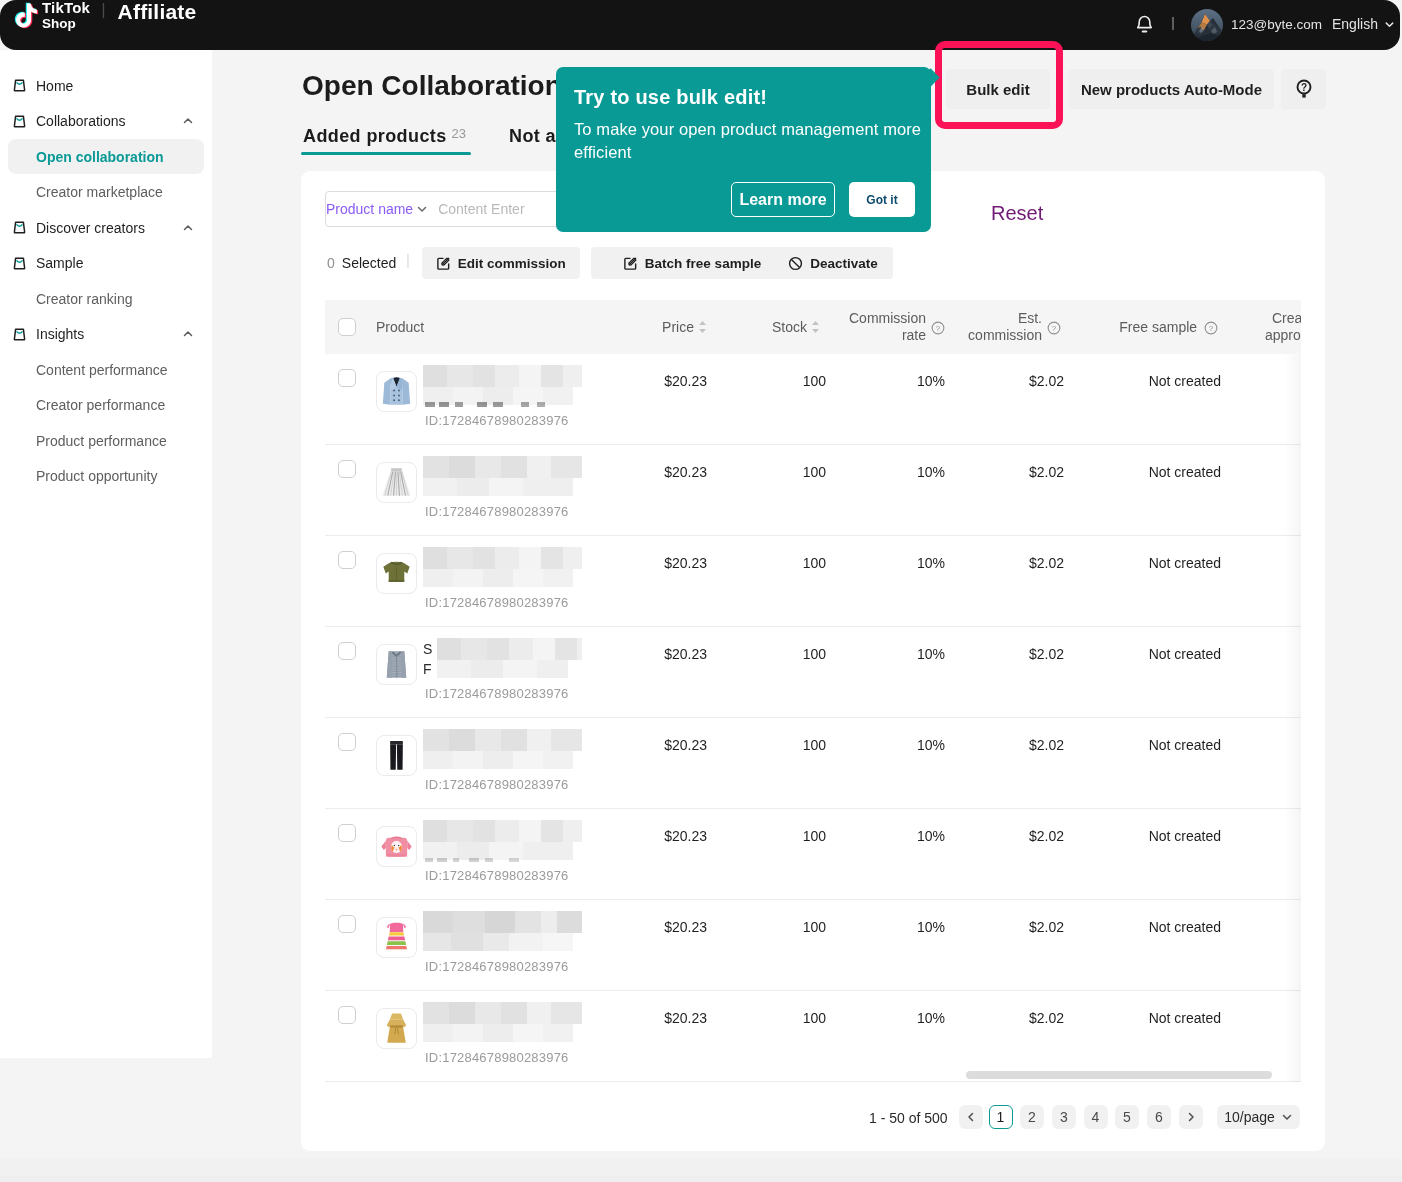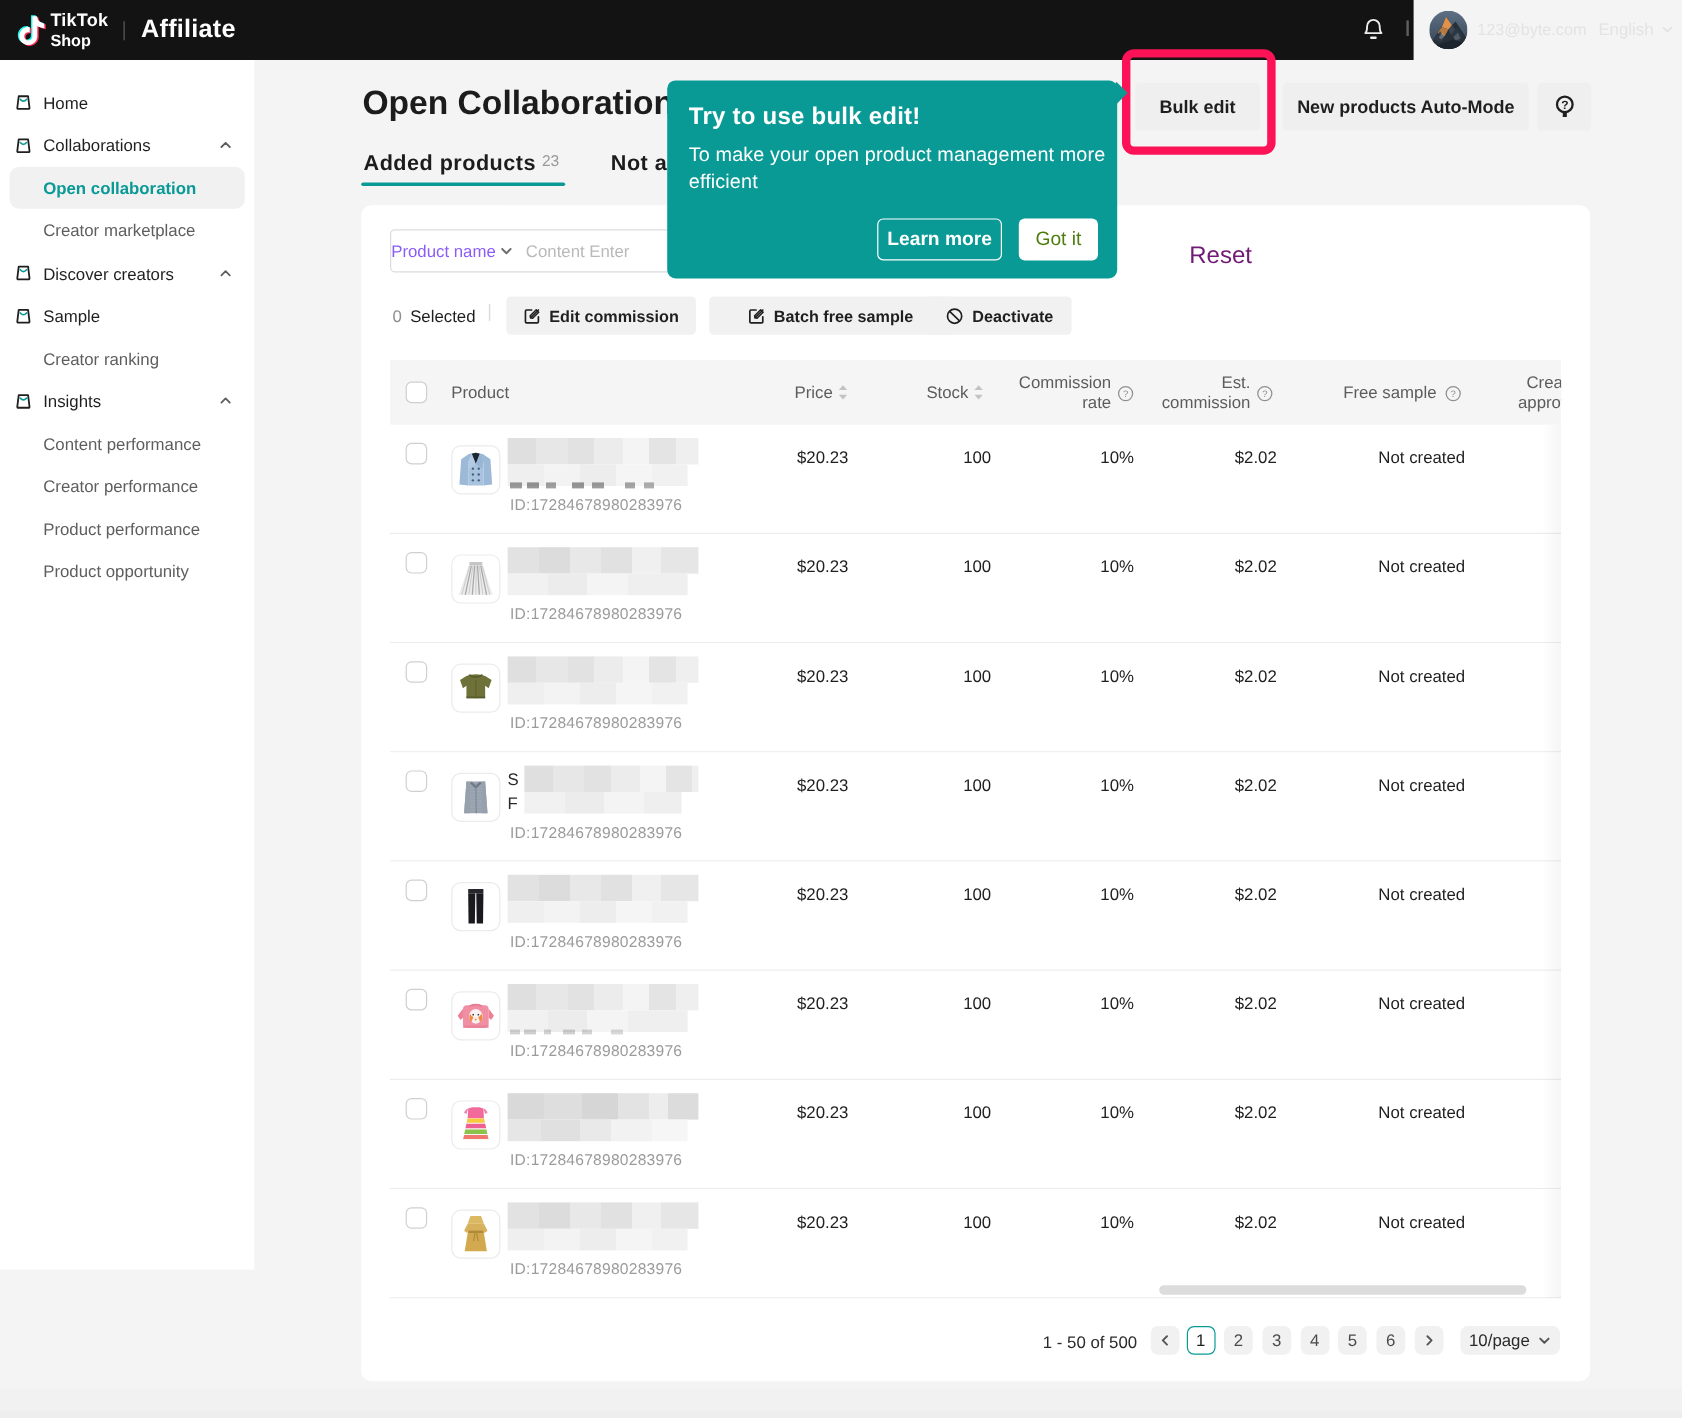--- a/index.html
+++ b/index.html
@@ -1,17 +1,17 @@
 <!DOCTYPE html>
 <html><head><meta charset="utf-8"><style>
 *{margin:0;padding:0;box-sizing:border-box;}
 html,body{width:1402px;height:1182px;}
 body{font-family:"Liberation Sans",sans-serif;background:#f4f4f5;position:relative;overflow:hidden;}
 
-.topbar{position:absolute;left:0;top:0;width:1178px;height:50px;background:#131313;display:flex;align-items:center;color:#fff;}
+.topbar{position:absolute;left:0;top:0;width:1400px;height:50px;background:#131313;display:flex;align-items:flex-start;color:#fff;border-radius:16px;}
 .logo-note{margin-left:13px;}
 .logo-text{margin-left:2px;line-height:1;}
 .logo-text .l1{font-size:15px;font-weight:bold;letter-spacing:.2px;}
 .logo-text .l2{font-size:13.5px;font-weight:bold;margin-top:2px;}
 .top-sep{color:#4a4a4a;font-size:17px;margin:0 12px 0 11px;font-weight:200;}
 .affiliate{font-size:21px;font-weight:bold;letter-spacing:.2px;}
 .bell{position:absolute;left:1134px;top:13px;}
 .tsep2{position:absolute;left:1172px;top:17px;width:1.5px;height:13px;background:#5f5f5f;}
 .avatar{position:absolute;left:1191px;top:9px;width:32px;height:32px;border-radius:50%;overflow:hidden;}
 .email{position:absolute;left:1231px;top:17px;font-size:13.5px;color:#e3e3e3;}
@@ -66,21 +66,21 @@
 .pgsize{position:absolute;left:916px;top:934px;width:83px;height:24px;border-radius:6px;background:#f1f1f2;display:flex;align-items:center;justify-content:center;font-size:14px;color:#2a2a2a;}
 .pgsize svg{margin-left:6px;}
 .hscroll{position:absolute;left:665px;top:900px;width:306px;height:8px;border-radius:4px;background:#dcdcdd;}
 
 .pop{position:absolute;left:556px;top:67px;width:375px;height:165px;background:#0a9a96;border-radius:7px;z-index:40;color:#fff;}
 .pop .arrow{position:absolute;right:-6px;top:4px;width:13px;height:13px;background:#0a9a96;transform:rotate(45deg);}
 .pop h3{font-size:20px;font-weight:bold;margin:19px 0 0 18px;letter-spacing:.2px;}
 .pop p{font-size:16.5px;line-height:23px;margin:9px 18px 0 18px;letter-spacing:.1px;}
 .pop .btns{position:absolute;right:16px;bottom:15px;display:flex;}
 .pbtn1{width:104px;height:35px;border:1.5px solid #fff;border-radius:5px;display:flex;align-items:center;justify-content:center;font-size:16px;font-weight:bold;color:#fff;}
-.pbtn2{min-width:66px;height:35px;background:#fff;border-radius:5px;display:flex;align-items:center;justify-content:center;font-size:16px;font-weight:normal;color:#4d7c0f;margin-left:14px;padding:0 12px;}
+.pbtn2{min-width:66px;height:35px;background:#fff;border-radius:5px;display:flex;align-items:center;justify-content:center;font-size:12px;font-weight:bold;color:#0c4a6e;margin-left:14px;padding:0 12px;}
 .footband{position:absolute;left:0;top:1158px;width:1402px;height:24px;background:#f1f1f2;}
 .footband2{position:absolute;left:0;top:1176px;width:1402px;height:6px;background:#eeeeef;}
 </style></head><body>
 <div class="topbar">
     <svg class="logo-note" width="27" height="31" viewBox="-1.5 -1.5 27 27">
       <path d="M12.525.02c1.31-.02 2.61-.01 3.91-.02.08 1.53.63 3.09 1.75 4.17 1.12 1.11 2.7 1.62 4.24 1.79v4.03c-1.44-.05-2.89-.35-4.2-.97-.57-.26-1.1-.59-1.62-.93-.01 2.92.01 5.84-.02 8.75-.08 1.4-.54 2.79-1.35 3.94-1.31 1.92-3.58 3.17-5.91 3.21-1.43.08-2.86-.31-4.08-1.03-2.02-1.19-3.44-3.37-3.65-5.71-.02-.5-.03-1-.01-1.49.18-1.9 1.12-3.72 2.58-4.96 1.66-1.44 3.98-2.13 6.15-1.72.02 1.48-.04 2.96-.04 4.44-.99-.32-2.15-.23-3.02.37-.63.41-1.11 1.04-1.36 1.75-.21.51-.15 1.07-.14 1.61.24 1.64 1.82 3.02 3.5 2.87 1.12-.01 2.19-.66 2.77-1.61.19-.33.4-.67.41-1.06.1-1.79.06-3.57.07-5.36.01-4.03-.01-8.05.02-12.07z" fill="#25f4ee" transform="translate(-1.2,-0.8)"></path>
       <path d="M12.525.02c1.31-.02 2.61-.01 3.91-.02.08 1.53.63 3.09 1.75 4.17 1.12 1.11 2.7 1.62 4.24 1.79v4.03c-1.44-.05-2.89-.35-4.2-.97-.57-.26-1.1-.59-1.62-.93-.01 2.92.01 5.84-.02 8.75-.08 1.4-.54 2.79-1.35 3.94-1.31 1.92-3.58 3.17-5.91 3.21-1.43.08-2.86-.31-4.08-1.03-2.02-1.19-3.44-3.37-3.65-5.71-.02-.5-.03-1-.01-1.49.18-1.9 1.12-3.72 2.58-4.96 1.66-1.44 3.98-2.13 6.15-1.72.02 1.48-.04 2.96-.04 4.44-.99-.32-2.15-.23-3.02.37-.63.41-1.11 1.04-1.36 1.75-.21.51-.15 1.07-.14 1.61.24 1.64 1.82 3.02 3.5 2.87 1.12-.01 2.19-.66 2.77-1.61.19-.33.4-.67.41-1.06.1-1.79.06-3.57.07-5.36.01-4.03-.01-8.05.02-12.07z" fill="#fe2c55" transform="translate(1.2,0.8)"></path>
       <path d="M12.525.02c1.31-.02 2.61-.01 3.91-.02.08 1.53.63 3.09 1.75 4.17 1.12 1.11 2.7 1.62 4.24 1.79v4.03c-1.44-.05-2.89-.35-4.2-.97-.57-.26-1.1-.59-1.62-.93-.01 2.92.01 5.84-.02 8.75-.08 1.4-.54 2.79-1.35 3.94-1.31 1.92-3.58 3.17-5.91 3.21-1.43.08-2.86-.31-4.08-1.03-2.02-1.19-3.44-3.37-3.65-5.71-.02-.5-.03-1-.01-1.49.18-1.9 1.12-3.72 2.58-4.96 1.66-1.44 3.98-2.13 6.15-1.72.02 1.48-.04 2.96-.04 4.44-.99-.32-2.15-.23-3.02.37-.63.41-1.11 1.04-1.36 1.75-.21.51-.15 1.07-.14 1.61.24 1.64 1.82 3.02 3.5 2.87 1.12-.01 2.19-.66 2.77-1.61.19-.33.4-.67.41-1.06.1-1.79.06-3.57.07-5.36.01-4.03-.01-8.05.02-12.07z" fill="#ffffff"></path>
     </svg>
     <div class="logo-text">

